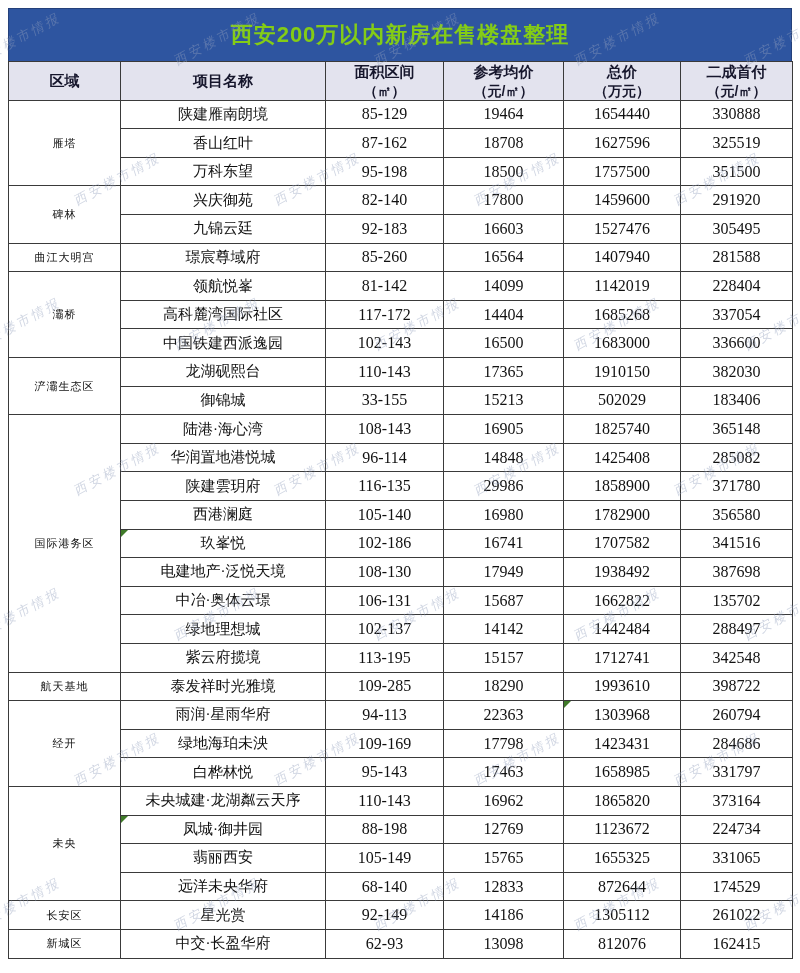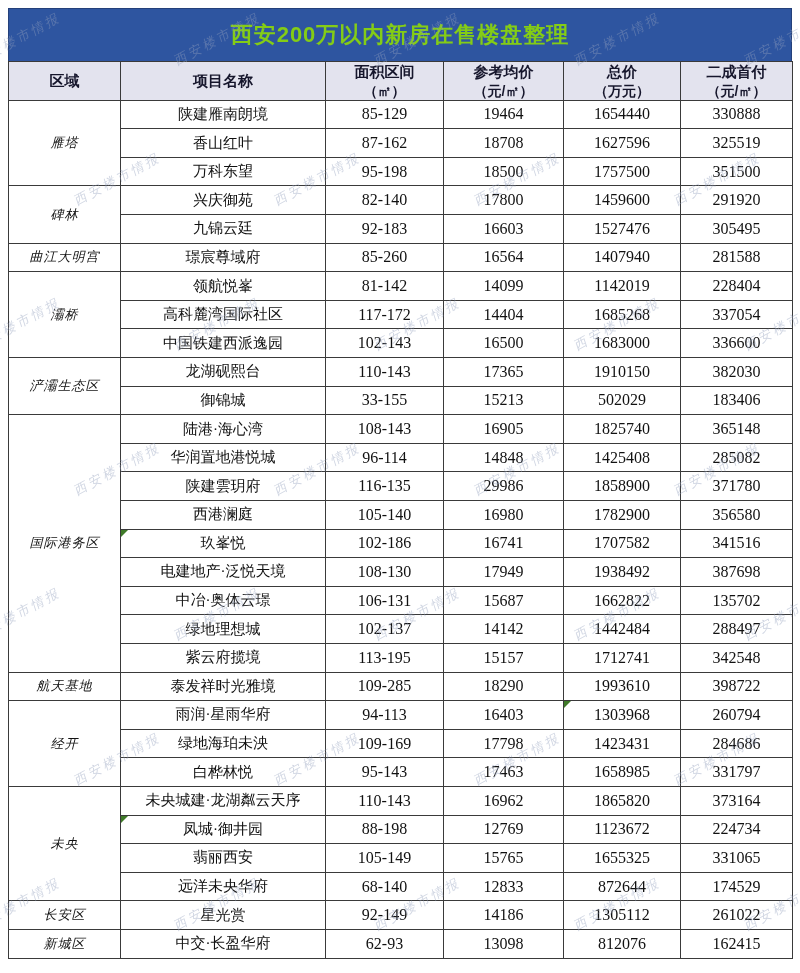--- a/index.html
+++ b/index.html
@@ -55,21 +55,21 @@
     color:var(--header-text);
     font-family:"Liberation Sans","DejaVu Sans",sans-serif;
     font-weight:bold;
     font-size:15px;
     line-height:1.3;
   }
   th .unit{font-size:14px;}
   tbody tr{height:28.6px;}
   td{font-size:15px;}
   td.num{font-size:16px;font-family:"Liberation Serif","DejaVu Serif",serif;}
-  td.region-cell{font-size:13px;letter-spacing:1px;font-style:italic;}
+  td.region-cell{font-size:11px;letter-spacing:1px;}
   td.has-note{position:relative;}
   .note-marker{
     position:absolute;top:0;left:0;width:0;height:0;
     border-top:7px solid var(--note);
     border-right:7px solid transparent;
   }
   .watermark-layer{
     position:absolute;inset:0;
     pointer-events:none;
     z-index:5;
@@ -264,21 +264,21 @@
             <td>泰发祥时光雅境</td>
             <td class="num">109-285</td>
             <td class="num">18290</td>
             <td class="num">1993610</td>
             <td class="num">398722</td>
           </tr>
           <tr>
             <td class="region-cell" rowspan="3">经开</td>
             <td>雨润·星雨华府</td>
             <td class="num">94-113</td>
-            <td class="num">16403</td>
+            <td class="num">22363</td>
             <td class="num has-note">1303968<span class="note-marker"></span></td>
             <td class="num">260794</td>
           </tr>
           <tr>
             <td>绿地海珀未泱</td>
             <td class="num">109-169</td>
             <td class="num">17798</td>
             <td class="num">1423431</td>
             <td class="num">284686</td>
           </tr>

